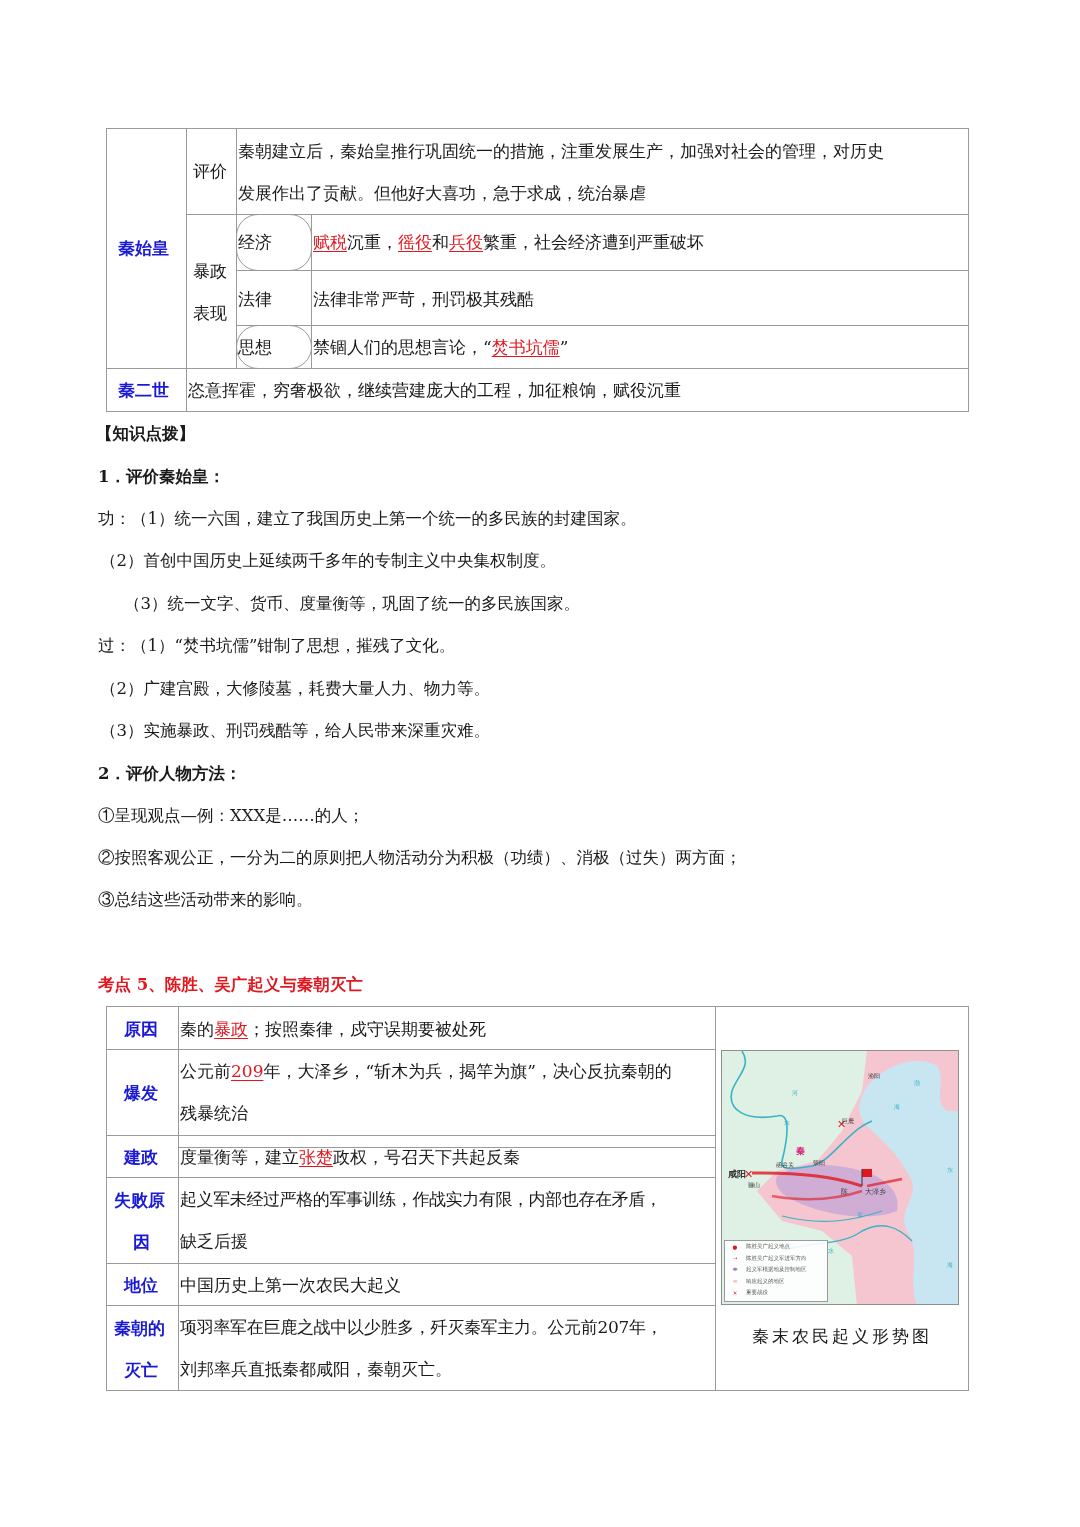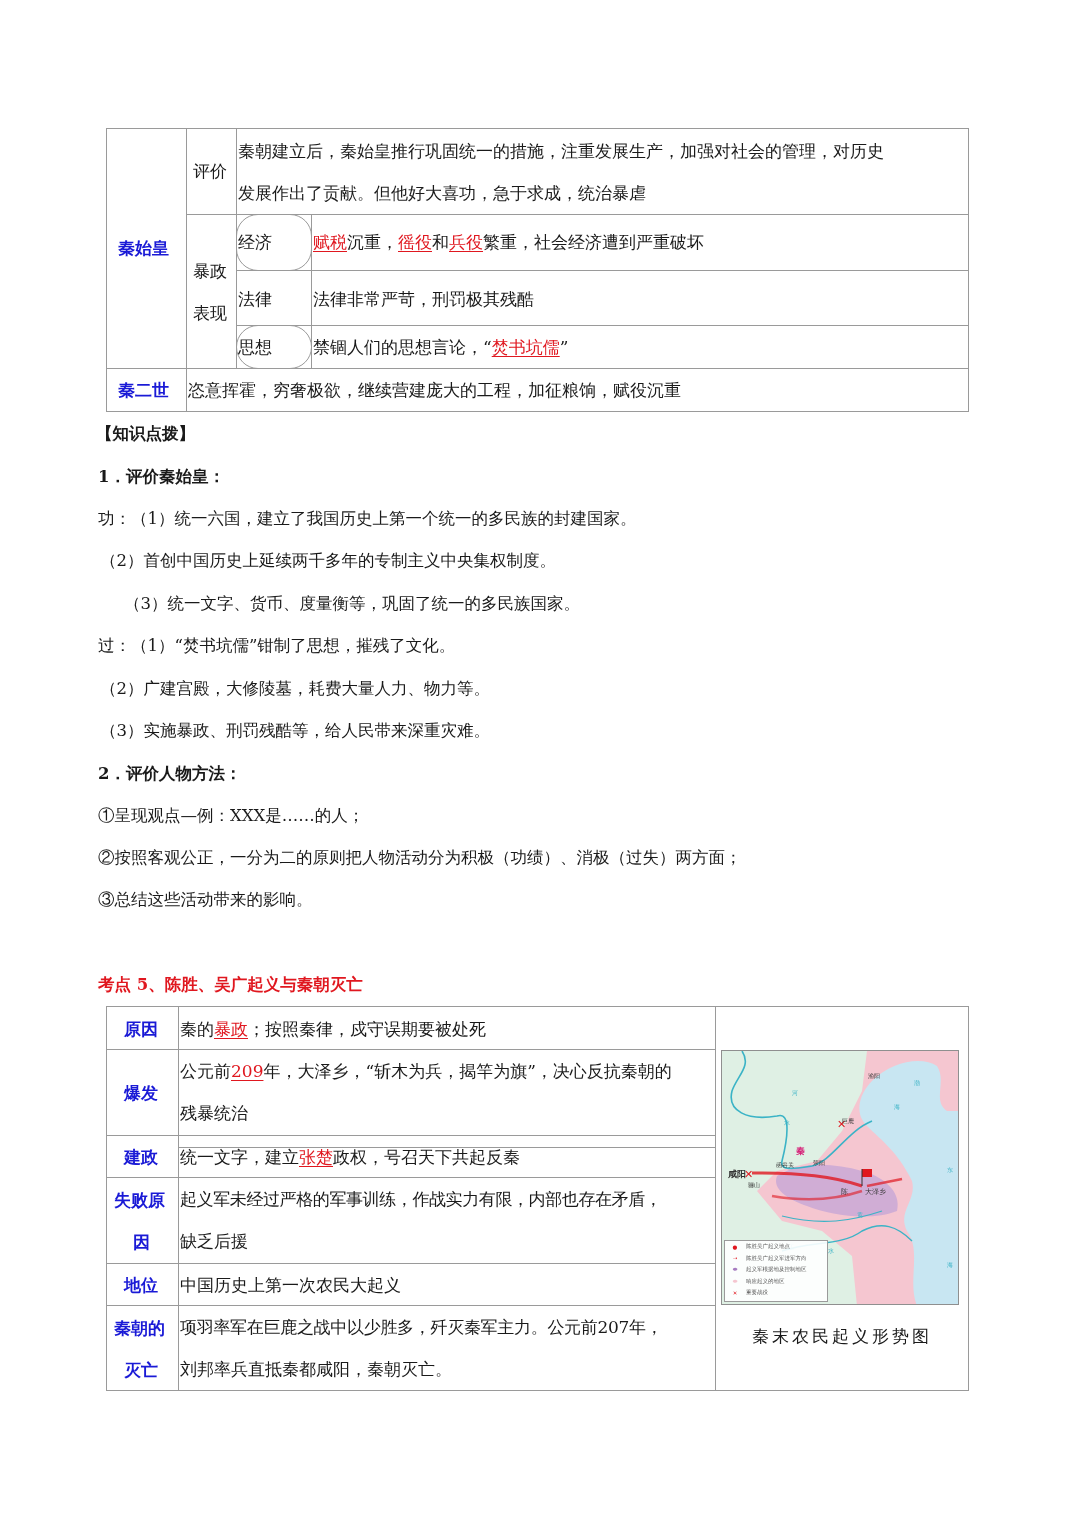--- a/index.html
+++ b/index.html
@@ -108,21 +108,21 @@
   </div>
   <div class="cell" style="left:178px;top:1049px;width:538px;height:99px;">
     <span class="t" style="left:1px;top:0px;"><span>公元前</span><span class="red-u">209</span><span>年，大泽乡，“斩木为兵，揭竿为旗”，决心反抗秦朝的</span></span>
     <span class="t" style="left:1px;top:42px;">残暴统治</span>
   </div>
 
   <div class="cell" style="left:106px;top:1135px;width:73px;height:43px;">
     <span class="abs lbl-blue" style="left:17px;top:10px;">建政</span>
   </div>
   <div class="cell" style="left:178px;top:1135px;width:538px;height:43px;">
-    <span class="abs" style="left:1px;top:10px;font-size:17px;white-space:nowrap;"><span>统一文字，建立</span><span class="red-u">张楚</span><span>政权，号召天下共起反秦</span></span>
+    <span class="abs" style="left:1px;top:10px;font-size:17px;white-space:nowrap;"><span>度量衡等，建立</span><span class="red-u">张楚</span><span>政权，号召天下共起反秦</span></span>
   </div>
 
   <div class="cell" style="left:106px;top:1177px;width:73px;height:87px;">
     <span class="abs lbl-blue" style="left:7px;top:11px;">失败原</span>
     <span class="abs lbl-blue" style="left:26px;top:53px;">因</span>
   </div>
   <div class="cell" style="left:178px;top:1177px;width:538px;height:87px;">
     <span class="t" style="left:1px;top:0px;letter-spacing:-0.4px;">起义军未经过严格的军事训练，作战实力有限，内部也存在矛盾，</span>
     <span class="t" style="left:1px;top:42px;">缺乏后援</span>
   </div>

